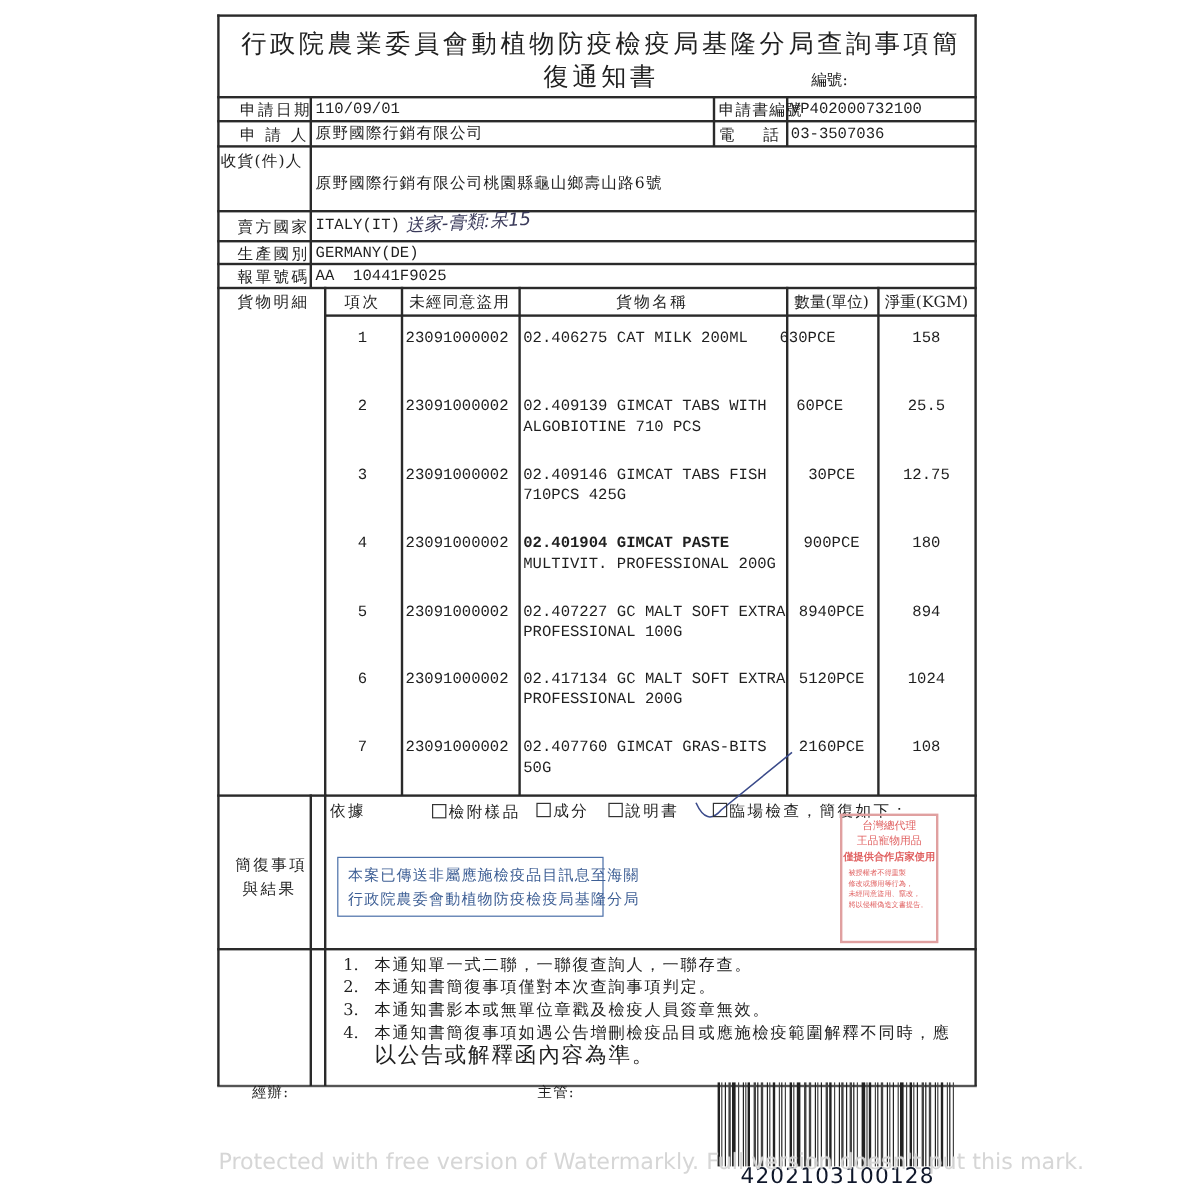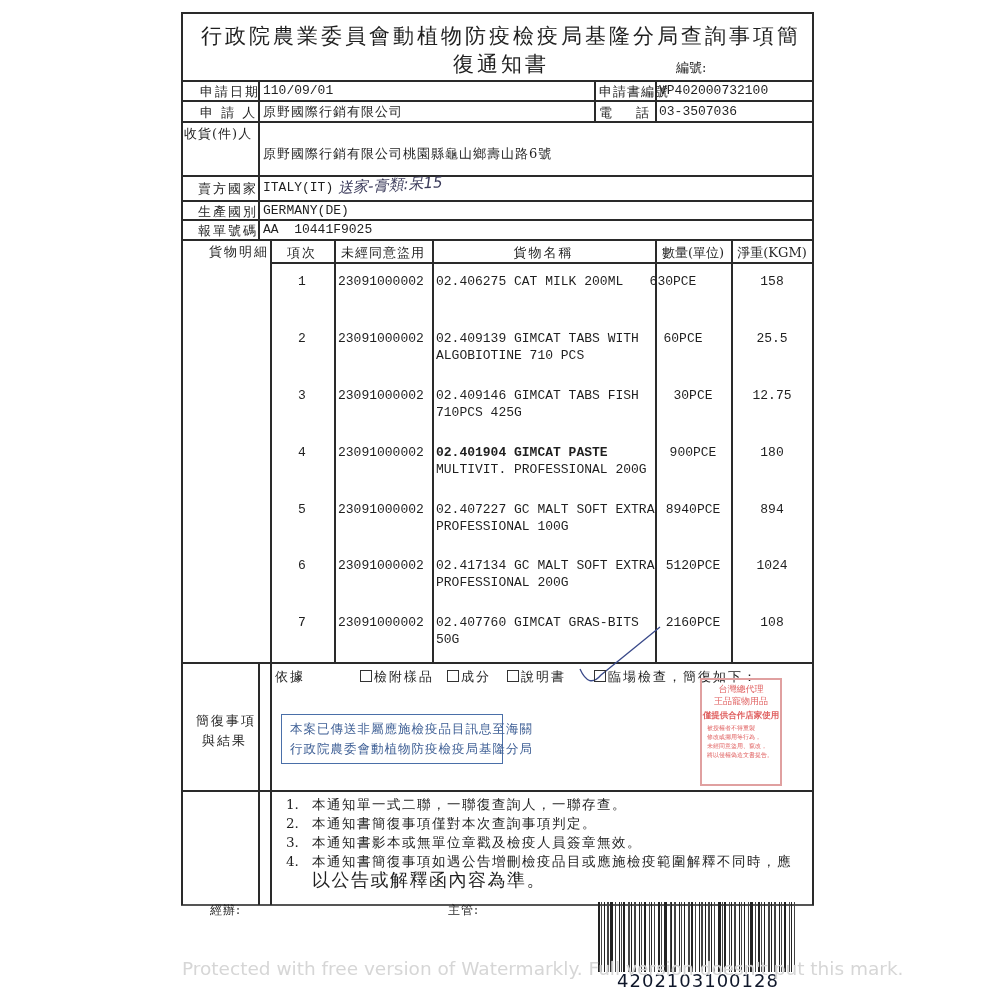--- a/index.html
+++ b/index.html
@@ -77,21 +77,21 @@
 <div class="abs lbl" style="left:198px; top:180px;">賣方國家</div>
 <div class="abs txt mono" style="left:263px; top:180px;">ITALY(IT)</div>
 <div class="abs" style="left:338px; top:176px; font-size:15px; color:#3a3a5a; font-style:italic; transform:rotate(-3deg); font-family:'DejaVu Sans', sans-serif;">送家-膏類:呆15</div>
 
 <div class="abs lbl" style="left:198px; top:203px;">生產國別</div>
 <div class="abs txt mono" style="left:263px; top:203px;">GERMANY(DE)</div>
 
 <div class="abs lbl" style="left:198px; top:222px;">報單號碼</div>
 <div class="abs txt mono" style="left:263px; top:222px; white-space:pre;">AA  10441F9025</div>
 
-<div class="abs lbl" style="left:198px; top:243px;margin-left:11px;">貨物明細</div>
+<div class="abs lbl" style="left:198px; top:243px;">貨物明細</div>
 
 <div>
   <div class="abs txt cell-c" style="left:270px; top:245px; width:64px; letter-spacing:2px;">項次</div>
   <div class="abs txt cell-c" style="left:334px; top:245px; width:98px; letter-spacing:1px;">未經同意盜用</div>
   <div class="abs txt cell-c" style="left:432px; top:245px; width:223px; letter-spacing:2px;">貨物名稱</div>
   <div class="abs txt cell-c" style="left:655px; top:245px; width:76px;">數量(單位)</div>
   <div class="abs txt cell-c" style="left:731px; top:245px; width:82px;">淨重(KGM)</div>
 </div>
 
 <div>

